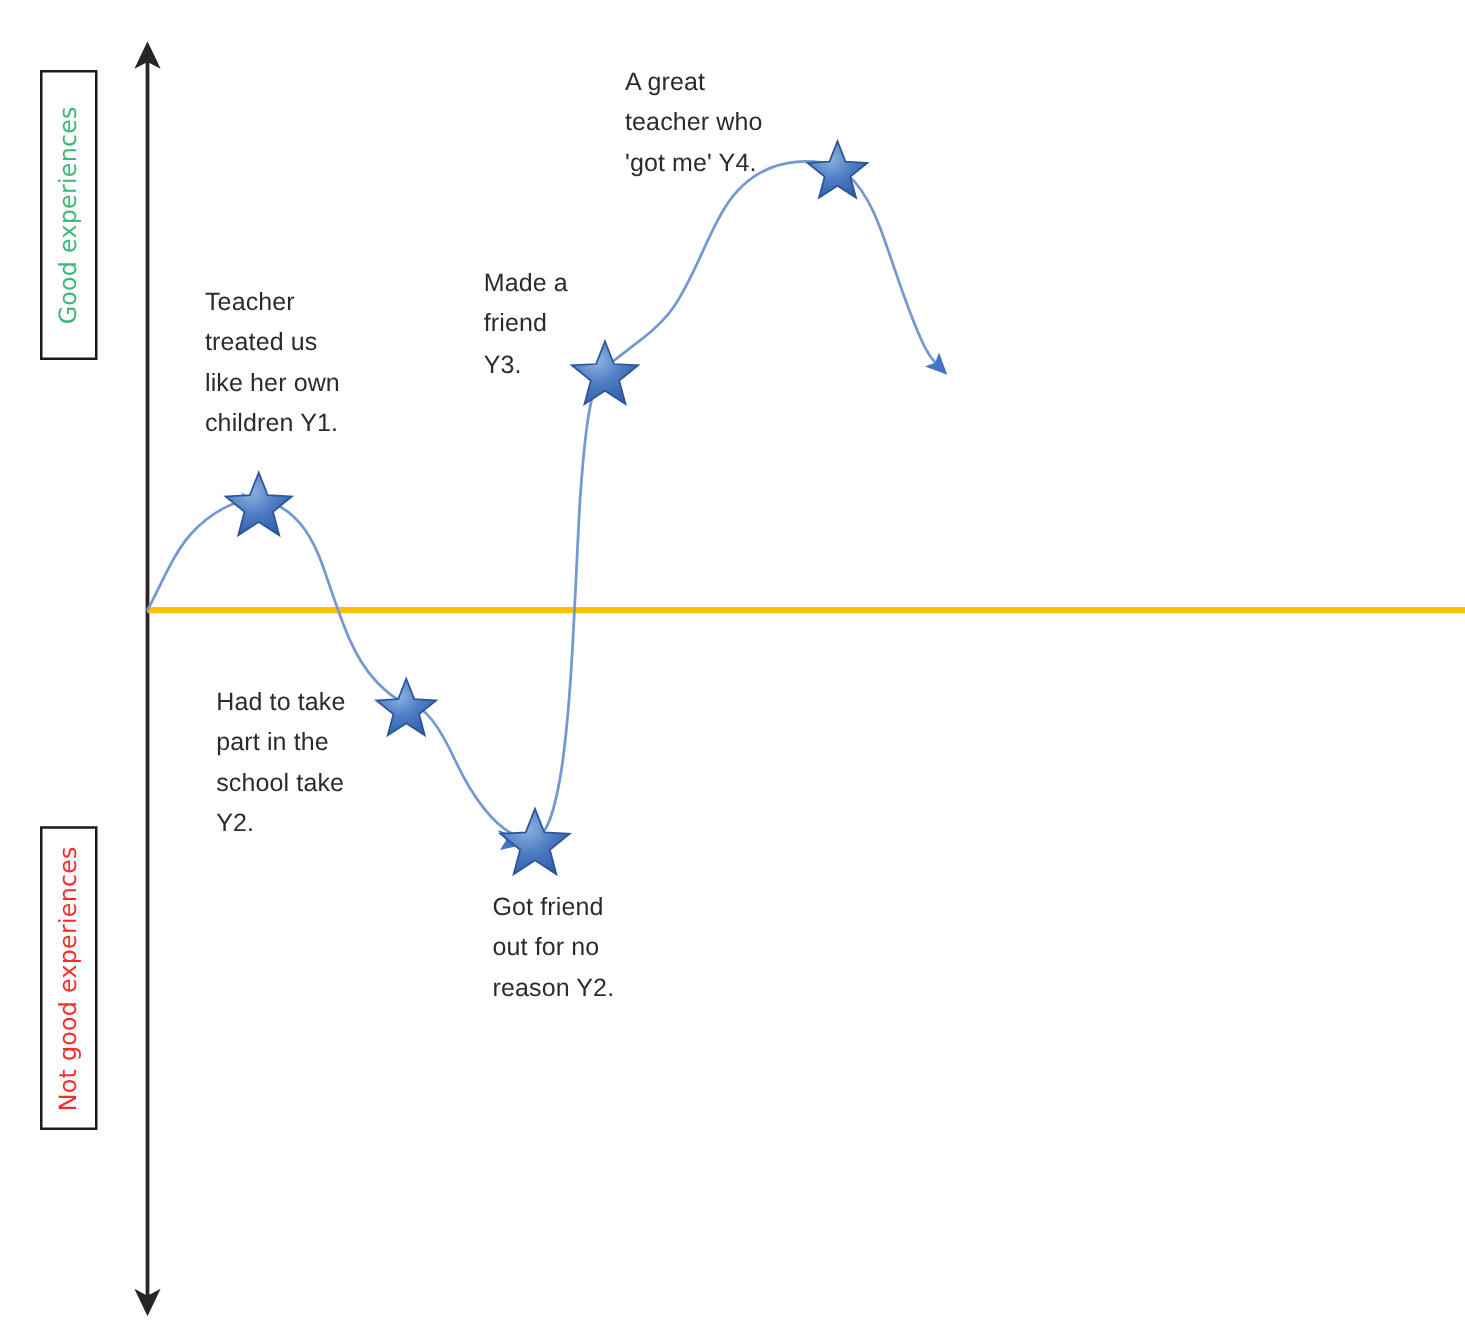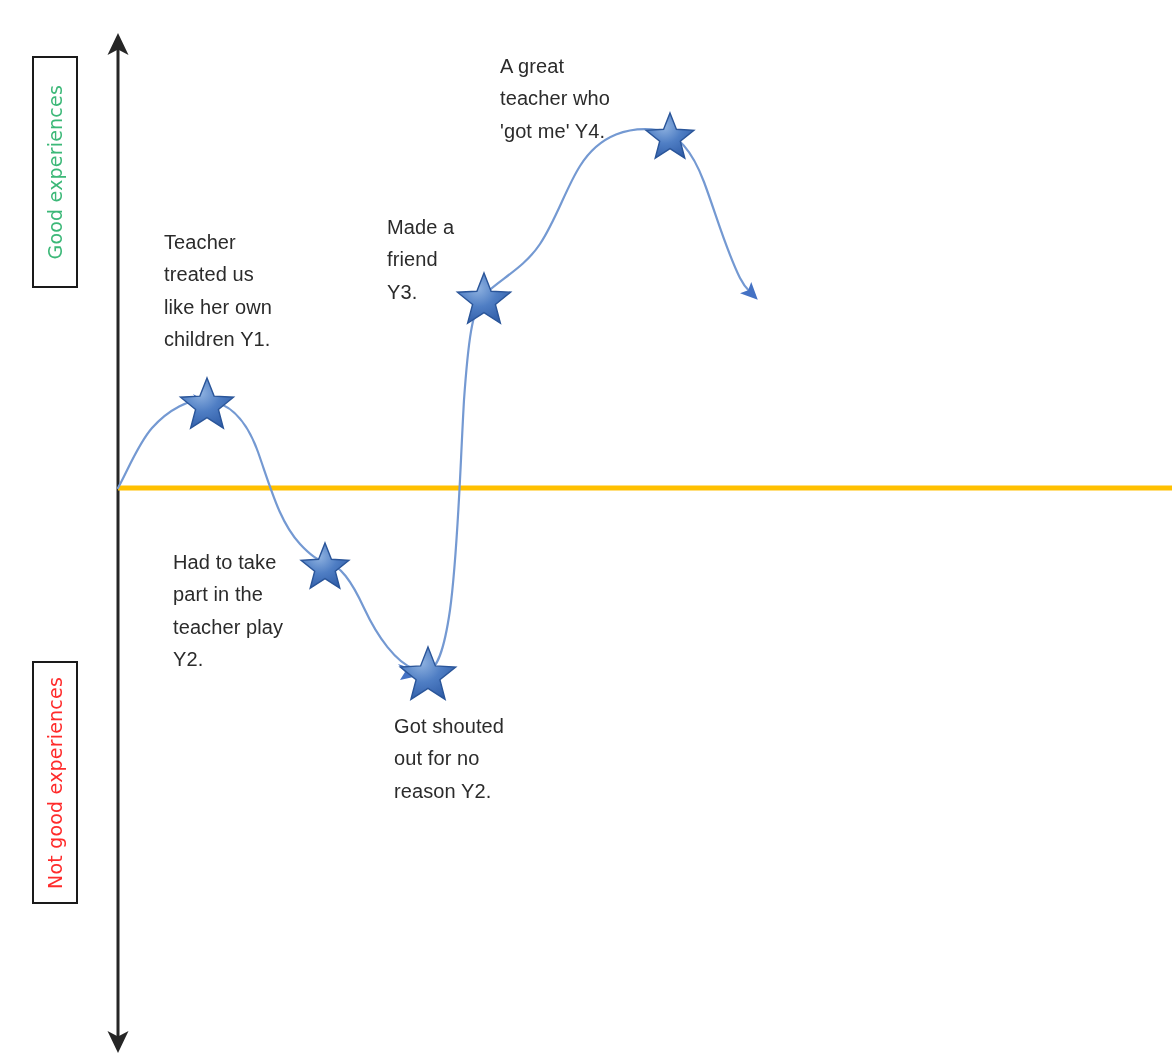--- a/index.html
+++ b/index.html
@@ -137,25 +137,25 @@
   <div class="axis-label-box" id="label-bad">
     <span class="axis-label-text">Not good experiences</span>
   </div>
 
   <div class="note" id="note-y1">Teacher
 treated us
 like her own
 children Y1.</div>
   <div class="note" id="note-y2a">Had to take
 part in the
-teacher play
+school take
 Y2.</div>
   <div class="note" id="note-y3">Made a
 friend
 Y3.</div>
-  <div class="note" id="note-y2b">Got shouted
+  <div class="note" id="note-y2b">Got friend
 out for no
 reason Y2.</div>
   <div class="note" id="note-y4">A great
 teacher who
 'got me' Y4.</div>
 
 </div>
 
 </body></html>

